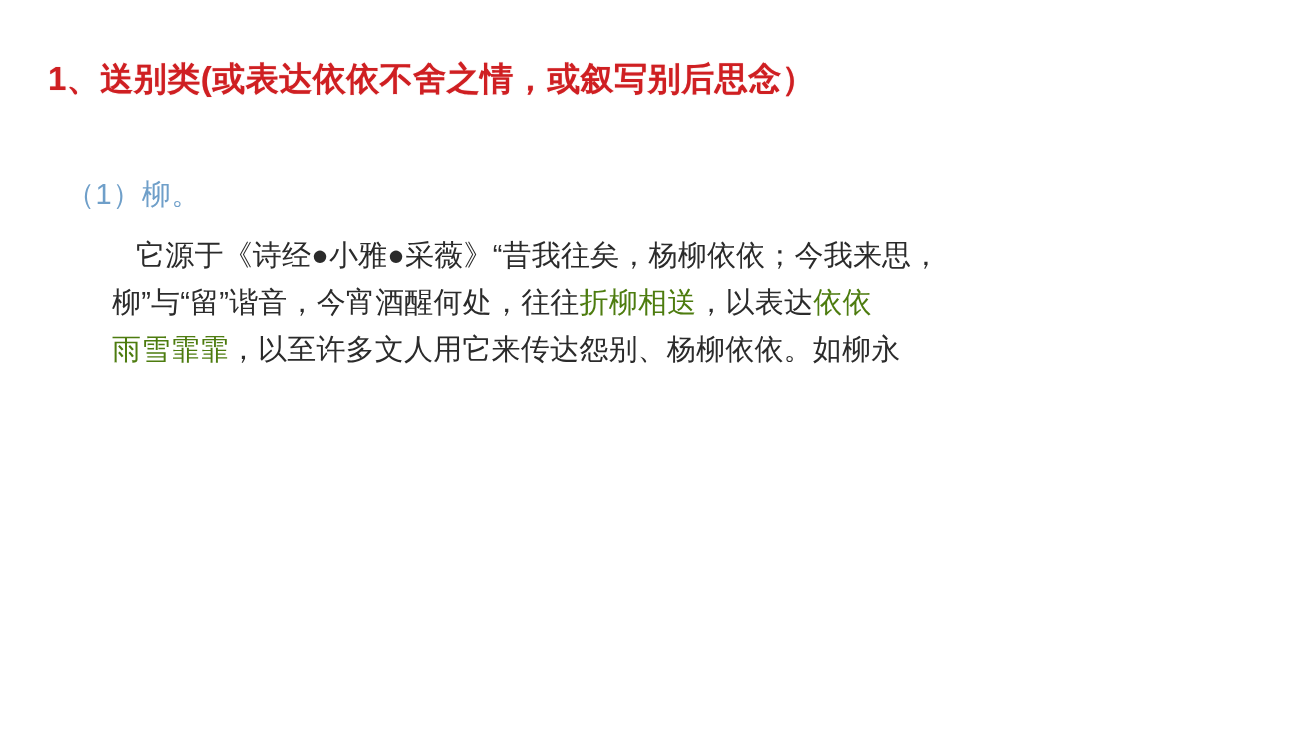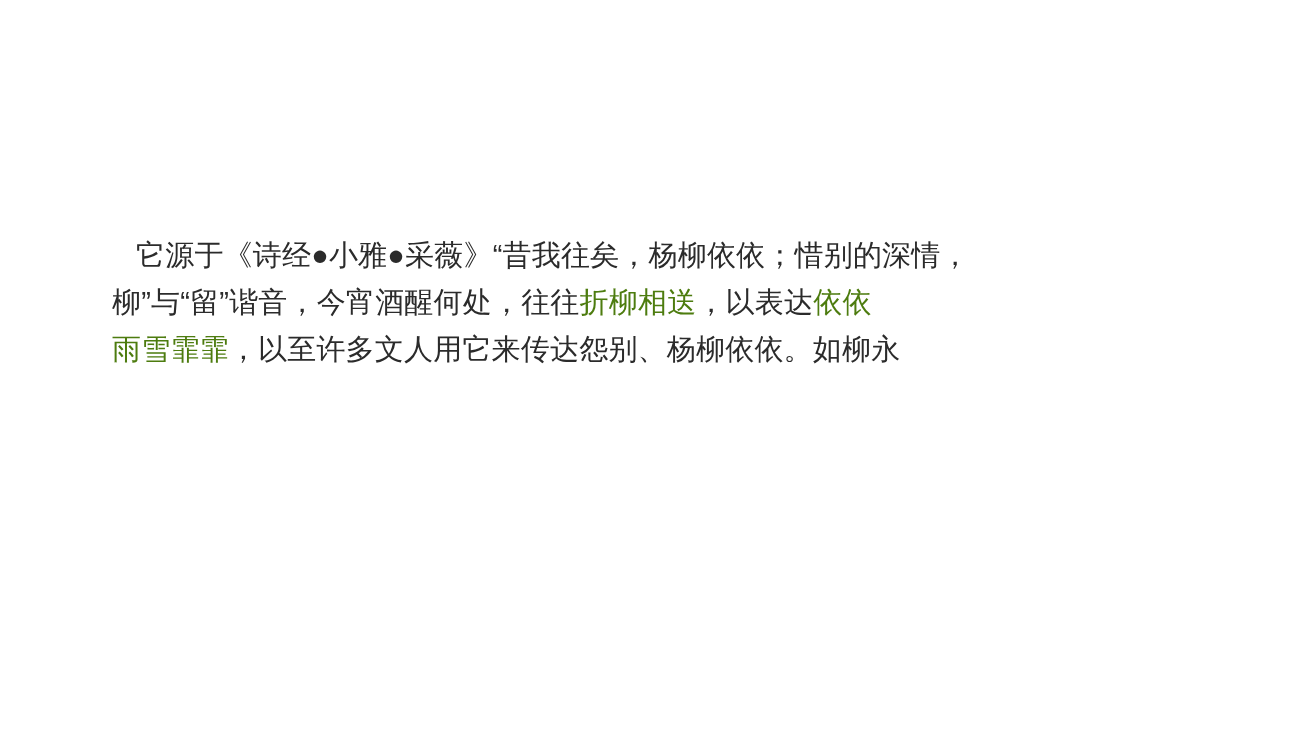--- a/index.html
+++ b/index.html
@@ -86,24 +86,26 @@
     display: block;
     width: 100%;
     height: 100%;
   }
 </style>
 </head>
 <body>
 
 <div class="slide">
 
+  <div class="slide-title">1、送别类(或表达依依不舍之情，或叙写别后思念）</div>
 
+  <div class="sub-heading">（1）柳。</div>
 
   <div class="body-block" id="body-block">
-      <div class="body-line indent"><span>它源于《诗经●小雅●采薇》“昔我往矣，杨柳依依；惜别的深情，</span></div>
+      <div class="body-line indent"><span>它源于《诗经●小雅●采薇》“昔我往矣，杨柳依依；今我来思，</span></div>
       <div class="body-line"><span>柳”与“留”谐音，今宵酒醒何处，往往</span><span class="hl-red">折柳相送</span><span>，以表达</span><span class="hl-red">依依</span></div>
       <div class="body-line"><span class="hl-red">雨雪霏霏</span><span>，以至许多文人用它来传达怨别、杨柳依依。如柳永</span></div>
     </div>
 
   <div class="mountain-art">
     <svg viewBox="0 0 1296 190" preserveAspectRatio="none" xmlns="http://www.w3.org/2000/svg">
       <defs>
 
         <linearGradient id="fadeH" x1="0" y1="0" x2="1" y2="0">
           <stop offset="0.00" stop-color="#000" stop-opacity="0"></stop>

